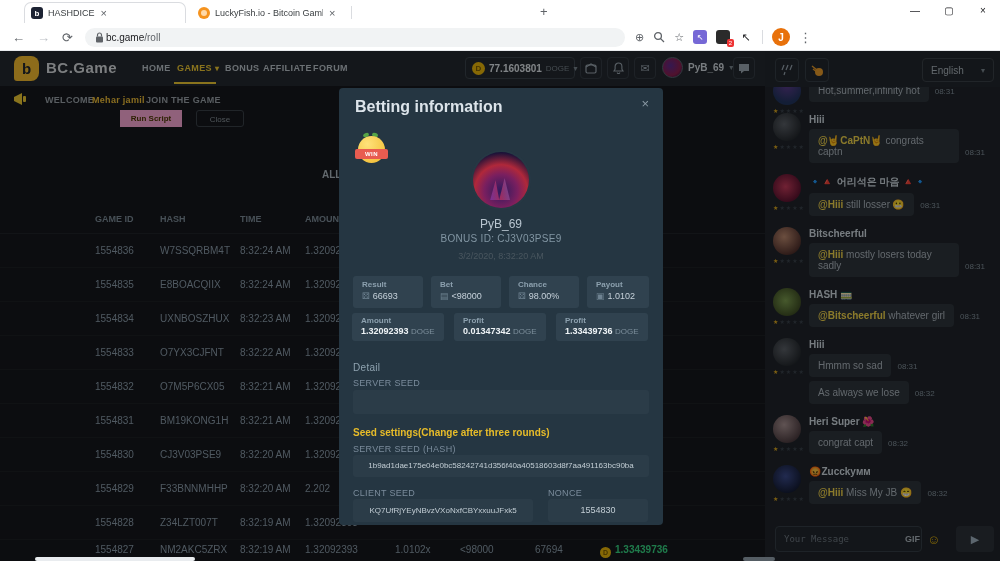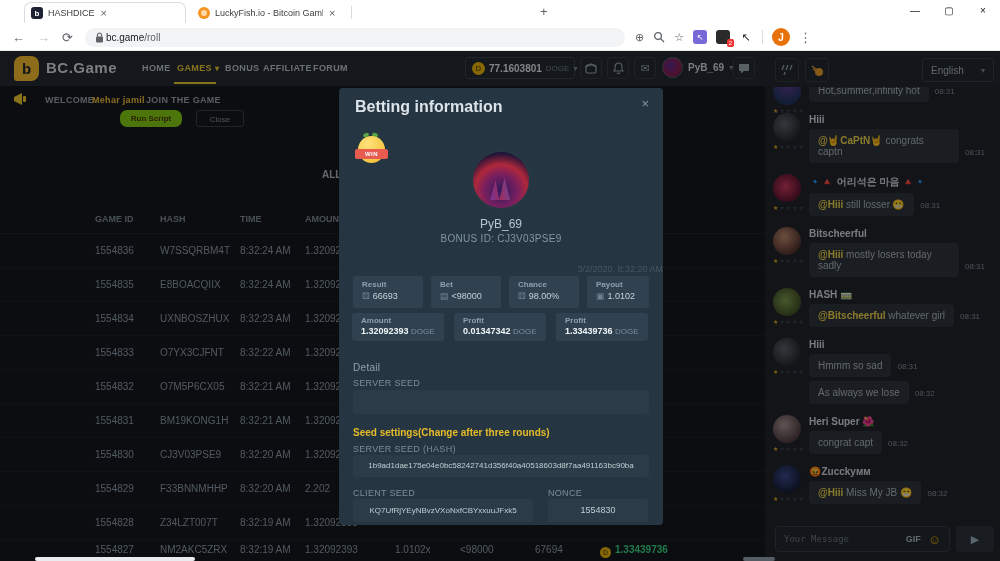--- a/index.html
+++ b/index.html
@@ -61,21 +61,21 @@
   #profile { position:absolute; left:662px; top:6px; display:flex; align-items:center; gap:5px; }
   #profile-avatar { width:21px; height:21px; border-radius:50%; border:1px solid #56636e;
     background:radial-gradient(circle at 40% 40%, #5b2a8a, #8a1f4f 60%, #1a1238); }
   #profile-name { font-size:10px; font-weight:bold; color:#cfd6dc; }
 
   
   #welcome { position:absolute; top:38px; left:0; width:765px; height:26px; }
   #mega { position:absolute; left:14px; top:4px; color:#edc733; font-size:12px; }
   #welcome .t { position:absolute; top:6px; font-size:9px; font-weight:bold; letter-spacing:.3px; color:#9aa1a8; }
   #welcome .name { color:#eebc37; }
-  #runscript { position:absolute; left:120px; top:59px; width:62px; height:17px; background:#84cc16; border-radius:7px;
+  #runscript { position:absolute; left:120px; top:59px; width:62px; height:17px; background:#f9a8d4; border-radius:0;
     color:#4d3a05; font-size:8px; font-weight:bold; text-align:center; line-height:17px; }
   #closebtn { position:absolute; left:196px; top:59px; width:48px; height:17px; border:1px solid #3a4148; border-radius:3px;
     color:#8a939b; font-size:8px; text-align:center; line-height:17px; }
   #all-tab { position:absolute; left:322px; top:118px; font-size:10px; font-weight:bold; color:#aab4bc; }
 
   
   #table { position:absolute; top:153px; left:0; width:765px; }
   .thead { position:absolute; top:0; left:0; width:765px; height:30px; line-height:30px;
     border-bottom:1px solid rgba(255,255,255,.05); font-size:9px; color:#7c8a96; font-weight:bold; }
   .trow { position:absolute; left:0; width:765px; height:34px; line-height:34px;
@@ -100,21 +100,21 @@
   .msg.cut { margin-top:-12px; }
   .avatar { position:absolute; left:0; top:2px; width:28px; height:28px; border-radius:50%; }
   .stars { position:absolute; left:0; top:32px; font-size:6px; letter-spacing:1px; }
   .stars::before { content:"★"; color:#d8a520; }
   .stars::after { content:"★★★★"; color:#39414a; }
   .mname { font-size:10px; font-weight:bold; color:#cdd6dd; padding-top:3px; }
   .bubble { display:inline-block; background:#2e343b; border-radius:4px; padding:6px 9px; margin-top:4px;
     font-size:10px; color:#aab4bc; max-width:150px; }
   .bubble .mention { color:#eed24a; font-weight:bold; }
   .msgtime { font-size:8px; color:#818e98; margin-left:6px; }
-  #chat-inputbar { position:absolute; left:10px; bottom:9px; width:175px; height:26px; background:#22272d;
+  #chat-inputbar { position:absolute; left:10px; bottom:9px; width:147px; height:26px; background:#22272d;
     border:1px solid #353d45; border-radius:4px; display:flex; align-items:center; padding:0 8px; gap:7px; }
   #chat-input { flex:1; background:transparent; border:none; outline:none; color:#8a939b;
     font-family:"DejaVu Sans Mono", monospace; font-size:9px; }
   #chat-input::placeholder { color:#6d7780; }
   #gif-btn { font-size:9px; font-weight:bold; color:#aab4bc; }
   #emoji-btn { color:#e7b40a; font-size:13px; }
   #send-btn { position:absolute; right:6px; bottom:9px; width:38px; height:26px; background:#2b3138; border-radius:4px;
     color:#9fb0be; text-align:center; line-height:26px; font-size:11px; }
 
   
@@ -129,21 +129,21 @@
   #winbadge .ribbon { position:absolute; left:-3px; bottom:4px; width:33px; height:10px; background:#e85c50; border-radius:2px;
     color:#fff; font-size:6px; font-weight:bold; text-align:center; line-height:10px; letter-spacing:.5px; }
   #bet-avatar { position:absolute; left:134px; top:64px; width:56px; height:56px; border-radius:50%;
     background:radial-gradient(circle at 50% 70%, #2c1a5e 0%, #7a1f5f 35%, #b0283a 55%, #1a1238 80%);
     box-shadow:0 0 0 2px #33475525; overflow:hidden; }
   #bet-avatar::after { content:""; position:absolute; left:10px; top:26px; width:36px; height:22px;
     background:linear-gradient(80deg, #5a3bd0, #b03060 45%, #4a67d8); opacity:.8;
     clip-path:polygon(20% 100%, 35% 10%, 45% 100%, 60% 0%, 75% 100%); }
   #bet-name { position:absolute; left:0; width:324px; top:129px; text-align:center; font-size:12px; color:#b9c6d0; }
   #bet-id { position:absolute; left:0; width:324px; top:145px; text-align:center; font-size:10px; color:#8296a3; letter-spacing:.3px; }
-  #bet-date { position:absolute; left:0; width:324px; top:176px; text-align:right; font-size:9px; color:#49565f; }
+  #bet-date { position:absolute; left:0; width:324px; top:163px; text-align:center; font-size:9px; color:#49565f; }
   .statbox { position:absolute; top:188px; width:70px; height:32px; background:#30424f; border-radius:3px; padding:4px 0 0 9px; }
   .statbox .lbl { font-size:8px; color:#8ca0ae; font-weight:bold; }
   .statbox .val { font-size:9px; color:#c6d1da; margin-top:2px; }
   .statbox .ic { color:#6f8392; margin-right:3px; font-size:9px; }
   .amtbox { position:absolute; top:225px; width:92px; height:28px; background:#30424f; border-radius:3px; padding:3px 0 0 9px; }
   .amtbox .lbl { font-size:8px; color:#8ca0ae; font-weight:bold; }
   .amtbox .val { font-size:9px; font-weight:bold; color:#eef3f6; margin-top:1px; }
   .amtbox .cur { font-size:8px; color:#7d8f9c; font-weight:normal; }
   .mlabel { position:absolute; left:14px; font-size:9px; color:#7a8b9b; letter-spacing:.3px; }
   .minput { position:absolute; left:14px; right:14px; background:#2b3c48; border-radius:3px; text-align:center;

